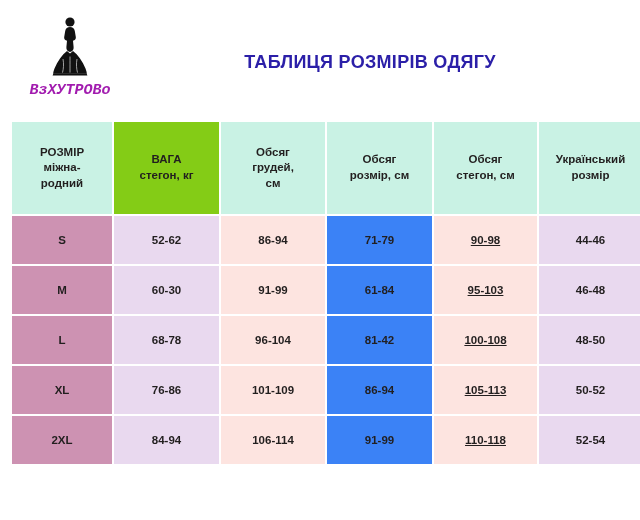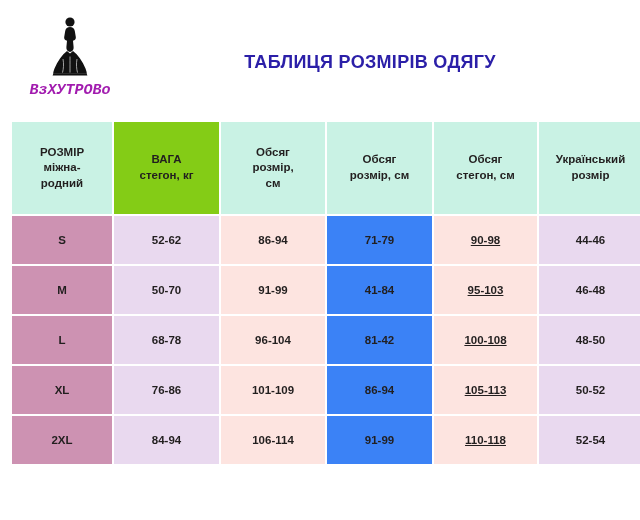--- a/index.html
+++ b/index.html
@@ -167,21 +167,21 @@
             <span class="hdr-line">РОЗМІР</span>
             <span class="hdr-line">міжна-</span>
             <span class="hdr-line">родний</span>
           </th>
           <th class="col1">
             <span class="hdr-line">ВАГА</span>
             <span class="hdr-line">стегон, кг</span>
           </th>
           <th class="col2">
             <span class="hdr-line">Обсяг</span>
-            <span class="hdr-line">розмір,</span>
+            <span class="hdr-line">грудей,</span>
             <span class="hdr-line">см</span>
           </th>
           <th class="col3">
             <span class="hdr-line">Обсяг</span>
             <span class="hdr-line">розмір, см</span>
           </th>
           <th class="col4">
             <span class="hdr-line">Обсяг</span>
             <span class="hdr-line">стегон, см</span>
           </th>
@@ -195,23 +195,23 @@
         <tr>
           <td class="c0">S</td>
           <td class="c1">52-62</td>
           <td class="c2">86-94</td>
           <td class="c3">71-79</td>
           <td class="c4">90-98</td>
           <td class="c5">44-46</td>
         </tr>
         <tr>
           <td class="c0">M</td>
-          <td class="c1">50-70</td>
+          <td class="c1">60-30</td>
           <td class="c2">91-99</td>
-          <td class="c3">41-84</td>
+          <td class="c3">61-84</td>
           <td class="c4">95-103</td>
           <td class="c5">46-48</td>
         </tr>
         <tr>
           <td class="c0">L</td>
           <td class="c1">68-78</td>
           <td class="c2">96-104</td>
           <td class="c3">81-42</td>
           <td class="c4">100-108</td>
           <td class="c5">48-50</td>

